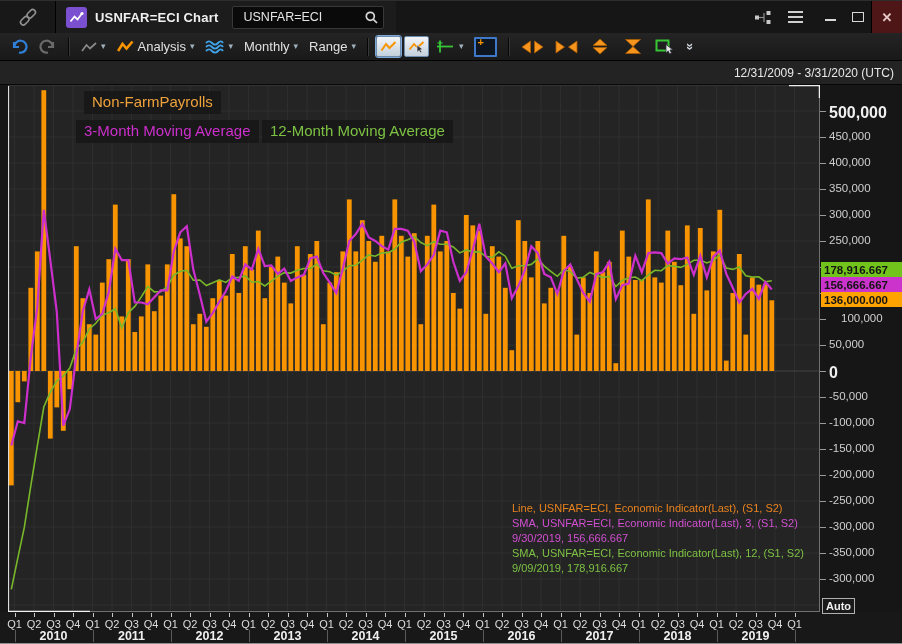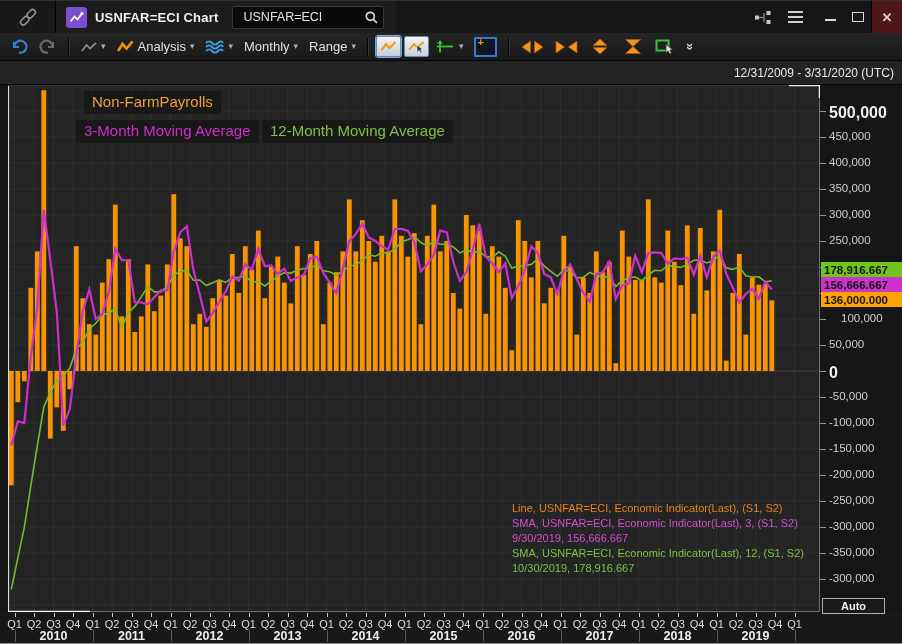--- a/index.html
+++ b/index.html
@@ -54,21 +54,21 @@
   .ytickmark{position:absolute;left:820px;width:6px;height:1px;background:#9a9a9a;}
 
   .badge{position:absolute;left:821px;width:80px;height:15px;font-size:11.5px;font-weight:bold;color:#141414;display:flex;align-items:center;padding-left:3px;z-index:5;}
 
   .xaxis{position:absolute;left:0;top:527px;width:902px;height:31px;background:#181818;border-bottom:1px solid #8f8f8f;}
   .qtick{position:absolute;top:1px;width:1px;height:4px;background:#c8c8c8;}
   .qlabel{position:absolute;top:6px;transform:translateX(-50%);font-size:11px;color:#dcdcdc;}
   .ylabel{position:absolute;top:17px;transform:translateX(-50%);font-size:12.5px;font-weight:bold;color:#f0f0f0;}
   .ysep{position:absolute;top:18px;width:1px;height:12px;background:#5a5a5a;}
 
-  .auto-btn{position:absolute;left:822px;top:513px;border:1px solid #b0b0b0;background:#1a1a1a;color:#f0f0f0;font-size:11px;font-weight:bold;padding:0 18px;line-height:14px;}
+  .auto-btn{position:absolute;left:822px;top:513px;border:1px solid #b0b0b0;background:#1a1a1a;color:#f0f0f0;font-size:11px;font-weight:bold;padding:0 3px;line-height:14px;}
 
   .annotation{position:absolute;left:512px;top:416px;font-size:11px;line-height:15px;white-space:nowrap;z-index:4;}
 </style>
 </head>
 <body>
 
 <div class="window">
 
   <div class="titlebar">
     <div class="tb-link-cell">
@@ -536,21 +536,21 @@
         <div class="ysep" style="left: 638.5px;"></div>
         <div class="ysep" style="left: 716.5px;"></div>
         <div class="ysep" style="left: 794.5px;"></div>
       </div>
 
     <div class="annotation" id="annotation">
         <div><span style="color: rgb(232, 130, 30);">Line, USNFAR=ECI, Economic Indicator(Last), (S1, S2)</span></div>
         <div><span style="color: rgb(210, 79, 210);">SMA, USNFAR=ECI, Economic Indicator(Last),  3, (S1, S2)</span></div>
         <div><span style="color: rgb(210, 79, 210);">9/30/2019, 156,666.667</span></div>
         <div><span style="color: rgb(125, 194, 67);">SMA, USNFAR=ECI, Economic Indicator(Last),  12, (S1, S2)</span></div>
-        <div><span style="color: rgb(125, 194, 67);">10/30/2019, 178,916.667</span></div>
+        <div><span style="color: rgb(125, 194, 67);">9/09/2019, 178,916.667</span></div>
       </div>
 
     <div class="auto-btn">Auto</div>
   <div class="ytickmark" style="top: 25.5px;"></div>
       <div class="ytick bold" style="top: 18.5px;">500,000</div>
       <div class="ytickmark" style="top: 51.5px;"></div>
       <div class="ytick" style="top: 44.5px;">450,000</div>
       <div class="ytickmark" style="top: 77.5px;"></div>
       <div class="ytick" style="top: 70.5px;">400,000</div>
       <div class="ytickmark" style="top: 103.5px;"></div>

